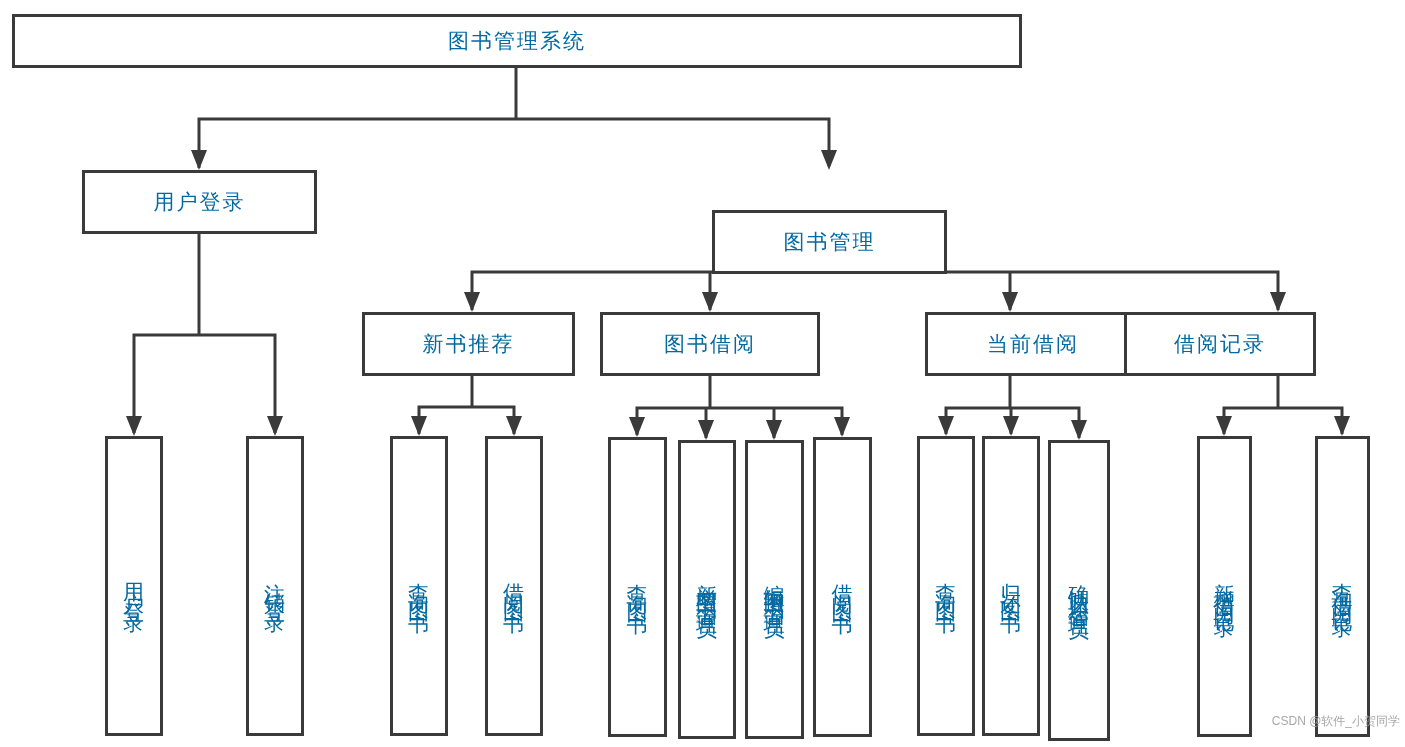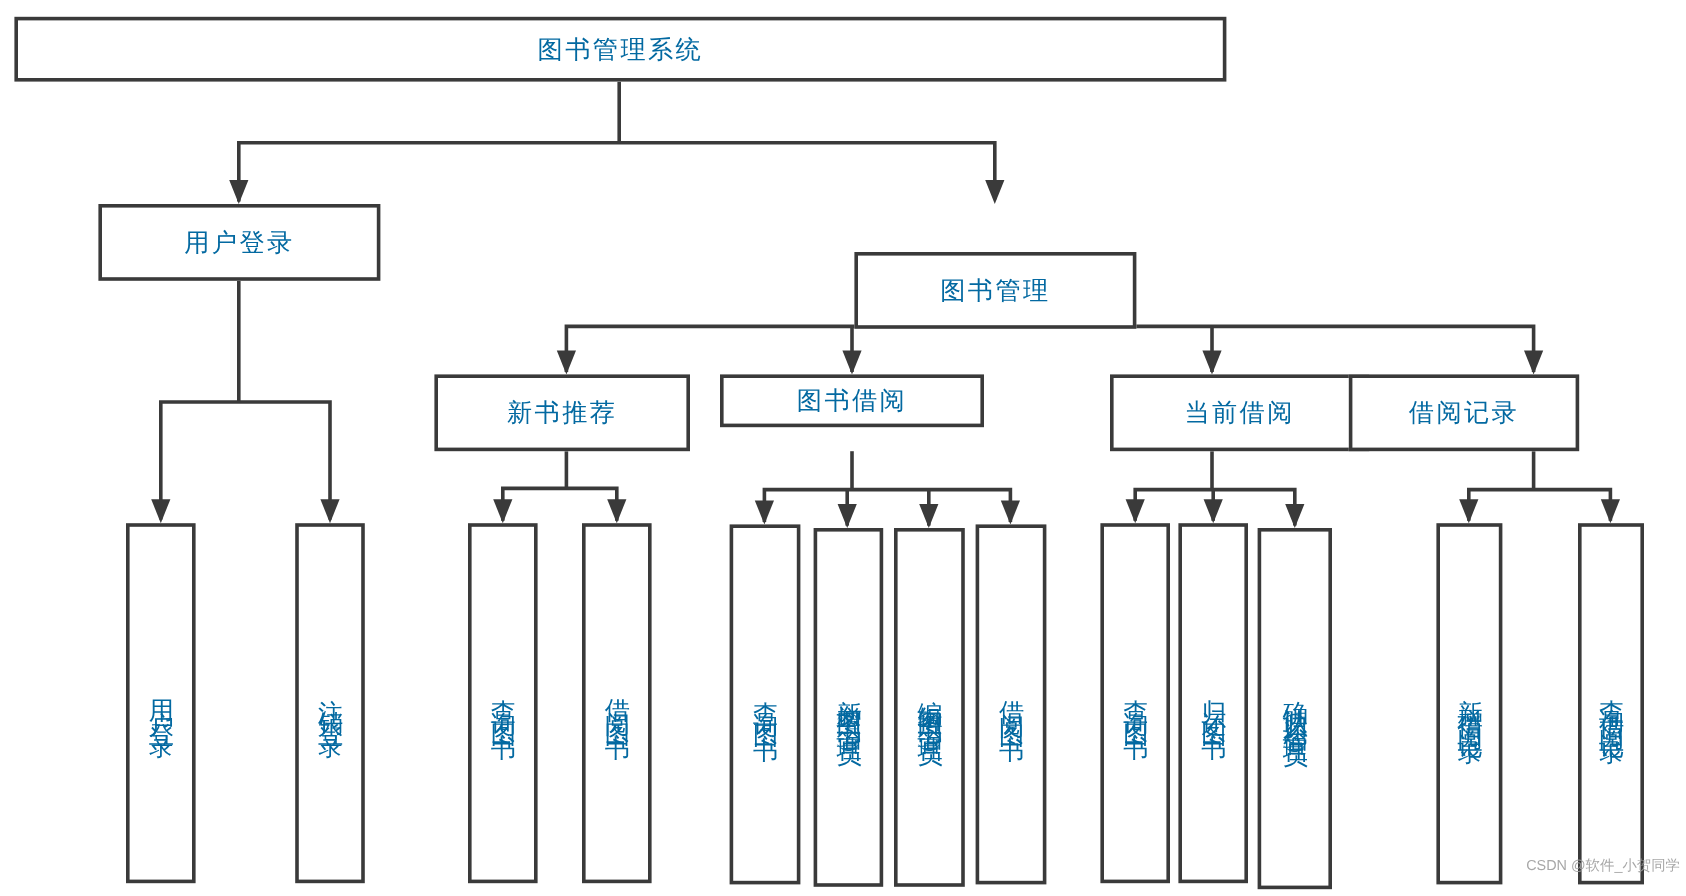--- a/index.html
+++ b/index.html
@@ -119,21 +119,21 @@
   <div class="node h" style="left:82px; top:170px; width:235px; height:64px;">
     <span>用户登录</span>
   </div>
   <div class="node h" style="left:712px; top:170px; width:235px; height:64px;margin-top:40px;">
     <span>图书管理</span>
   </div>
 
   <div class="node h" style="left:362px; top:312px; width:213px; height:64px;">
     <span>新书推荐</span>
   </div>
-  <div class="node h" style="left:600px; top:312px; width:220px; height:44px;">
+  <div class="node h" style="left:600px; top:312px; width:220px; height:64px;">
     <span>图书借阅</span>
   </div>
   <div class="node h" style="left:925px; top:312px; width:216px; height:64px;">
     <span>当前借阅</span>
   </div>
   <div class="node h" style="left:1124px; top:312px; width:192px; height:64px;font-family:Liberation Mono, monospace;">
     <span>借阅记录</span>
   </div>
 
   <div class="node v" style="left:105px; top:436px; width:58px; height:300px;">

